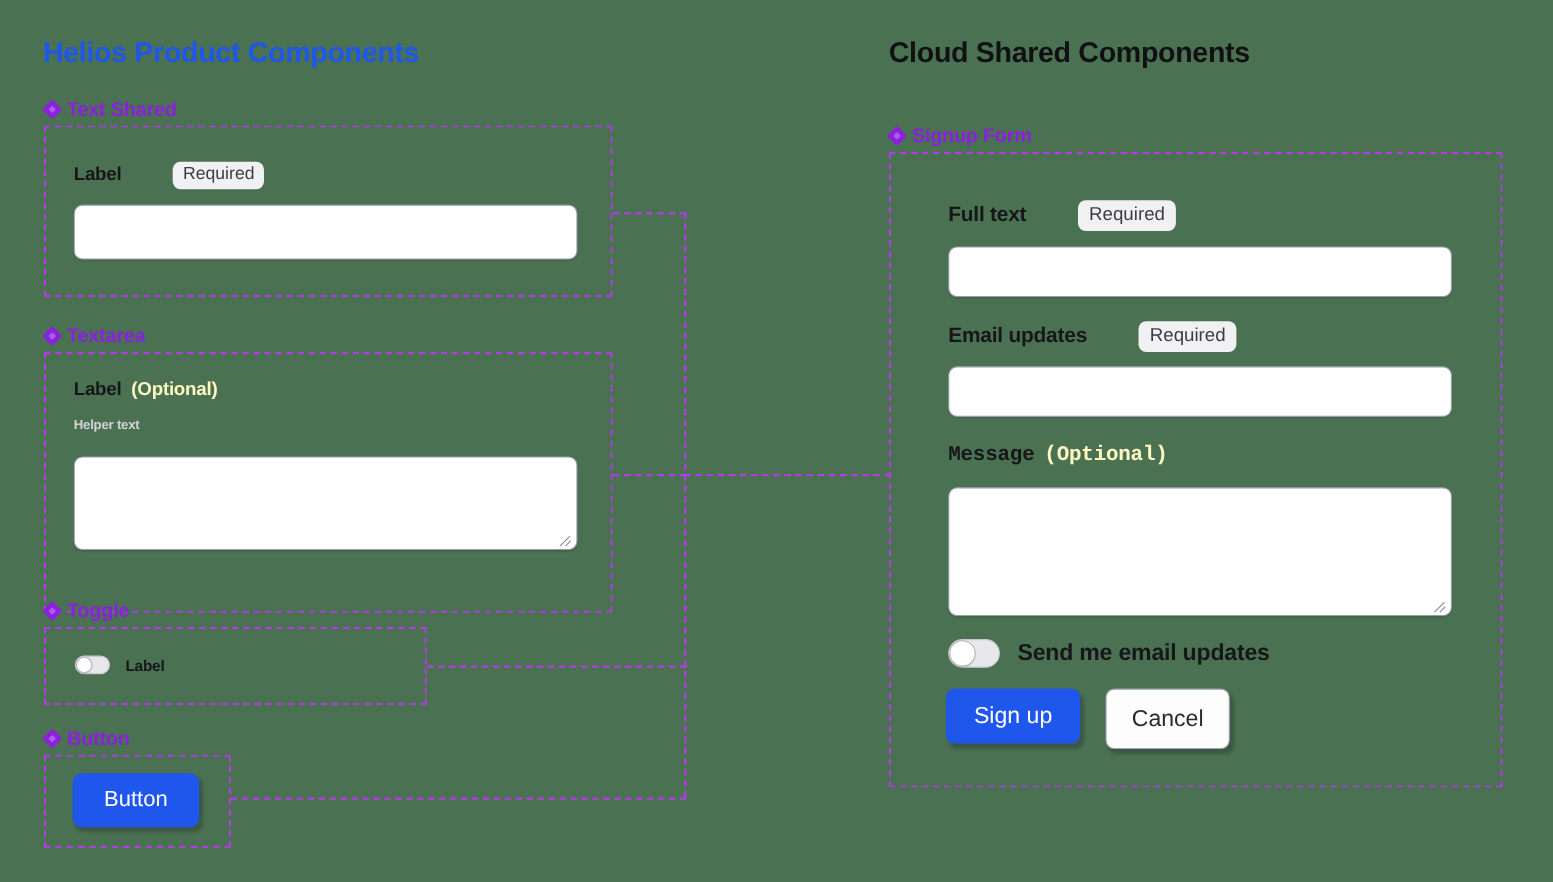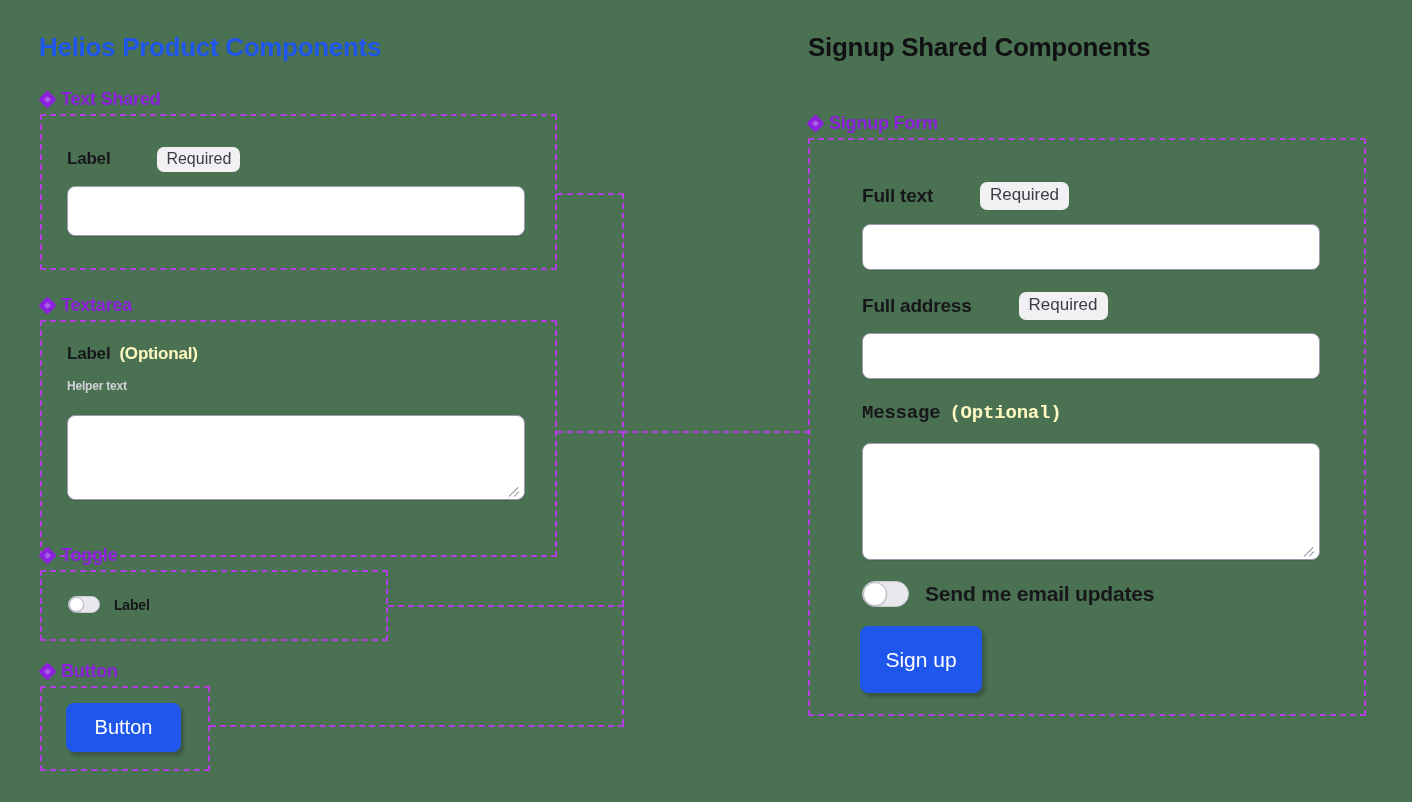--- a/index.html
+++ b/index.html
@@ -224,21 +224,21 @@
     box-shadow: 3px 4px 3px rgba(30,30,40,0.30);
   }
 </style>
 </head>
 <body>
 
 <div class="canvas">
 
   <div id="col-title-left" class="col-title">Helios Product Components</div>
 
-  <div id="col-title-right" class="col-title">Signup Shared Components</div>
+  <div id="col-title-right" class="col-title">Cloud Shared Components</div>
 
   <div class="conn-h" style="left:557px;  top:193px; width:67px;"></div>
   <div class="conn-v" style="left:622px;  top:193px; height:532px;"></div>
   <div class="conn-h" style="left:557px;  top:431px; width:67px;"></div>
   <div class="conn-h" style="left:388px;  top:605px; width:236px;"></div>
   <div class="conn-h" style="left:210px;  top:725px; width:414px;"></div>
   <div class="conn-h" style="left:622px;  top:431px; width:188px;"></div>
 
   <div class="section-label" style="left:40px; top:89px;">
     <span class="diamond-icon">
@@ -311,35 +311,36 @@
 
   <div class="frame" style="left:808px; top:138px; width:558px; height:578px;"></div>
 
   <div class="field-label-row" style="left:862px; top:182px;">
     <span class="field-label lg">Full text</span>
     <span class="badge lg">Required</span>
   </div>
   <input class="txt-input" type="text" style="left: 862px; top: 224px; width: 458px; height: 46px;" placeholder="">
 
   <div class="field-label-row" style="left:862px; top:292px;">
-    <span class="field-label lg">Full address</span>
+    <span class="field-label lg">Email updates</span>
     <span class="badge lg">Required</span>
   </div>
   <input class="txt-input" type="text" style="left: 862px; top: 333px; width: 458px; height: 46px;" placeholder="">
 
   <div class="field-label-row" style="left:862px; top:402px;font-family:Liberation Mono, monospace;">
     <span class="field-label lg">Message</span>
     <span class="optional lg">(Optional)</span>
   </div>
   <textarea class="txt-area" style="left: 862px; top: 443px; width: 458px; height: 117px;" placeholder=""></textarea>
   <div class="resize-grip" style="left:1304px; top:545px;"></div>
 
   <div class="toggle-row" style="left:862px; top:581px;">
     <span class="toggle lg">
       <span class="knob"></span>
     </span>
     <span class="toggle-text lg">Send me email updates</span>
   </div>
 
-  <div class="btn btn-primary" style="left:860px; top:626px; width:122px; height:67px; font-size:21px;">Sign up</div>
-
+  <div class="btn btn-primary" style="left:860px; top:626px; width:122px; height:50px; font-size:21px;">Sign up</div>
+
+  <div class="btn btn-secondary" style="left:1005px; top:626px; width:113px; height:55px; font-size:21px;">Cancel</div>
 
 </div>
 
 </body></html>

